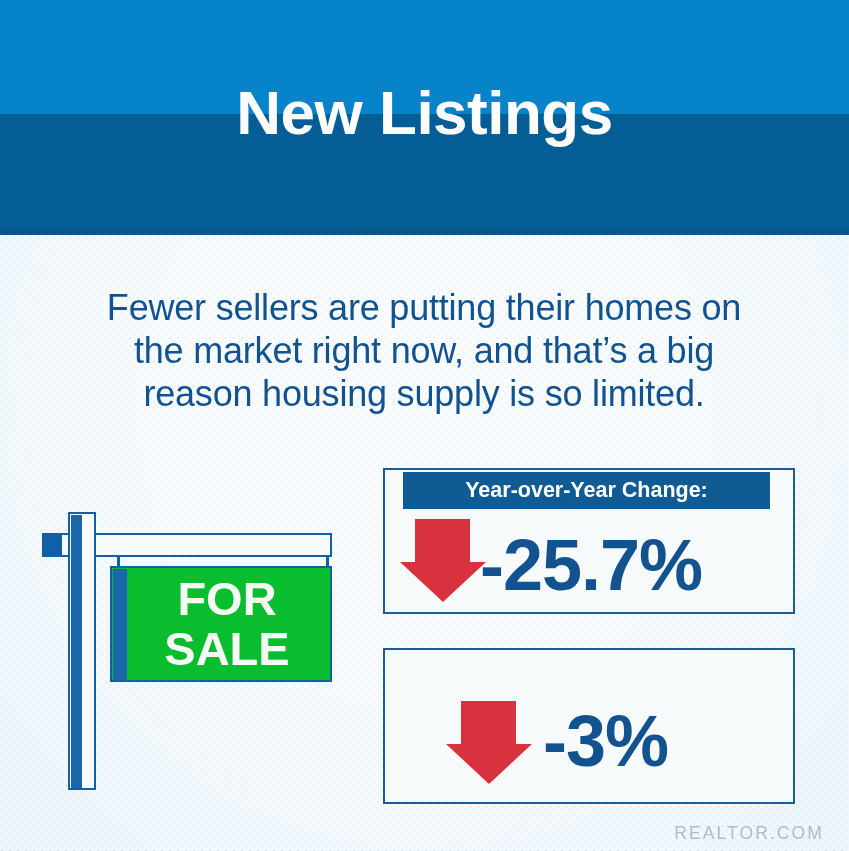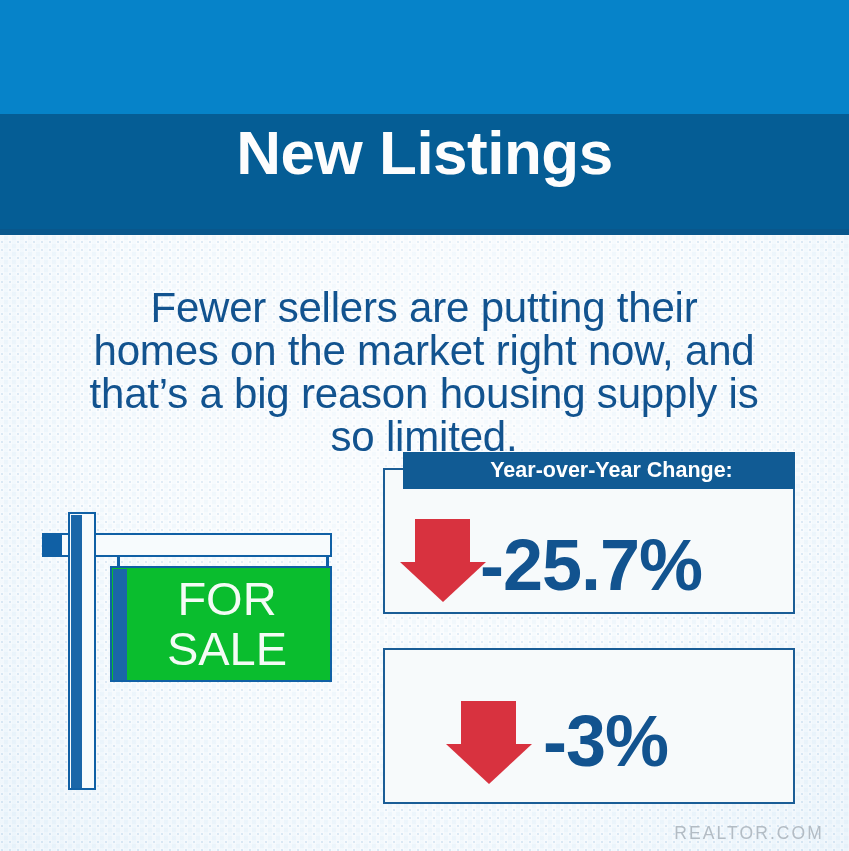--- a/index.html
+++ b/index.html
@@ -70,32 +70,31 @@
     position: absolute;
     left: 0; top: 82px;
     width: 849px;
     text-align: center;
     color: #fdfdfd;
     font-size: 62px;
     font-weight: bold;
     letter-spacing: -0.5px;
     line-height: 1;
     white-space: nowrap;
-    margin-top: 40px;
   }
 
   
   .intro {
     position: absolute;
     left: 84px;
     top: 286px;
     width: 680px;
     text-align: center;
     color: #12538f;
-    font-size: 42px;
+    font-size: 36px;
     line-height: 43px;
     letter-spacing: -0.2px;
   }
 
   
   .sign-group {
     position: absolute;
     left: 0; top: 0;
     width: 849px;
     height: 851px;
@@ -153,21 +152,21 @@
     left: 112.5px; top: 568.5px;
     width: 14px; height: 111px;
     background: #1a66a8;
   }
   .board-text {
     position: absolute;
     left: 124px; top: 572px;
     width: 206px; height: 104px;
     color: #f4fbf5;
     font-size: 47px;
-    font-weight: normal;
+    font-weight: bold;
     line-height: 50px;
     text-align: center;
     letter-spacing: 0px;
     display: flex;
     flex-direction: column;
     justify-content: center;
   }
 
   
   .stat-box {
@@ -184,23 +183,22 @@
     background: #115b94;
     color: #ffffff;
     font-weight: bold;
     text-align: center;
     display: flex;
     align-items: center;
     justify-content: center;
     white-space: nowrap;
   }
   .stat-bar.one {
-    left: 403px; top: 452px; width: 367px; height: 37px;
+    left: 403px; top: 472px; width: 367px; height: 37px;
     font-size: 21.5px;
-    padding-left: 25px;
   }
   .stat-bar.two {
     left: 403px; top: 640px; width: 367px; height: 37px;
     font-size: 21.5px;
   }
   .arrow-shaft {
     position: absolute;
     background: #d8323f;
   }
   .arrow-head {

